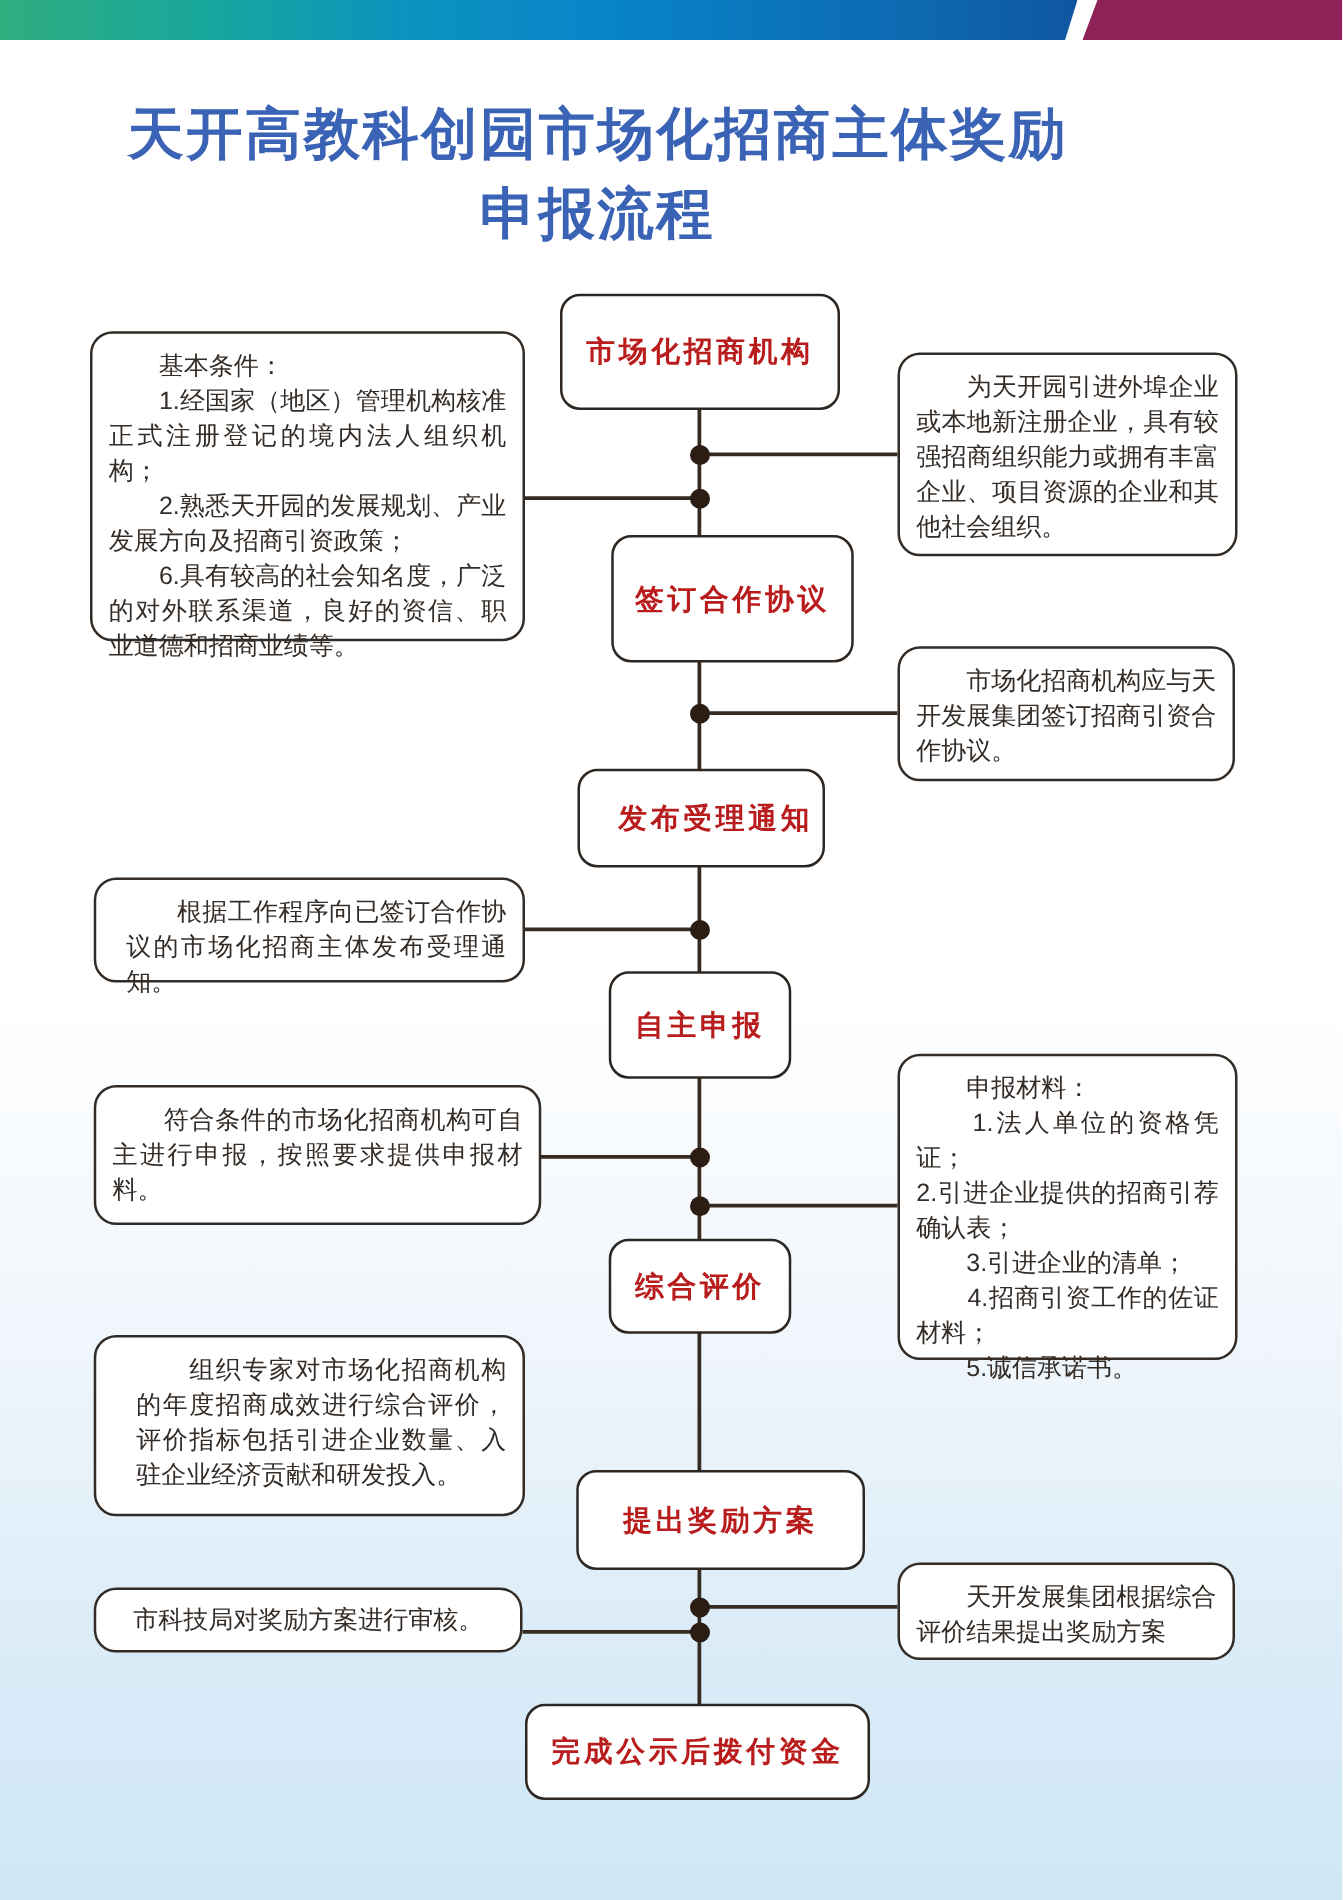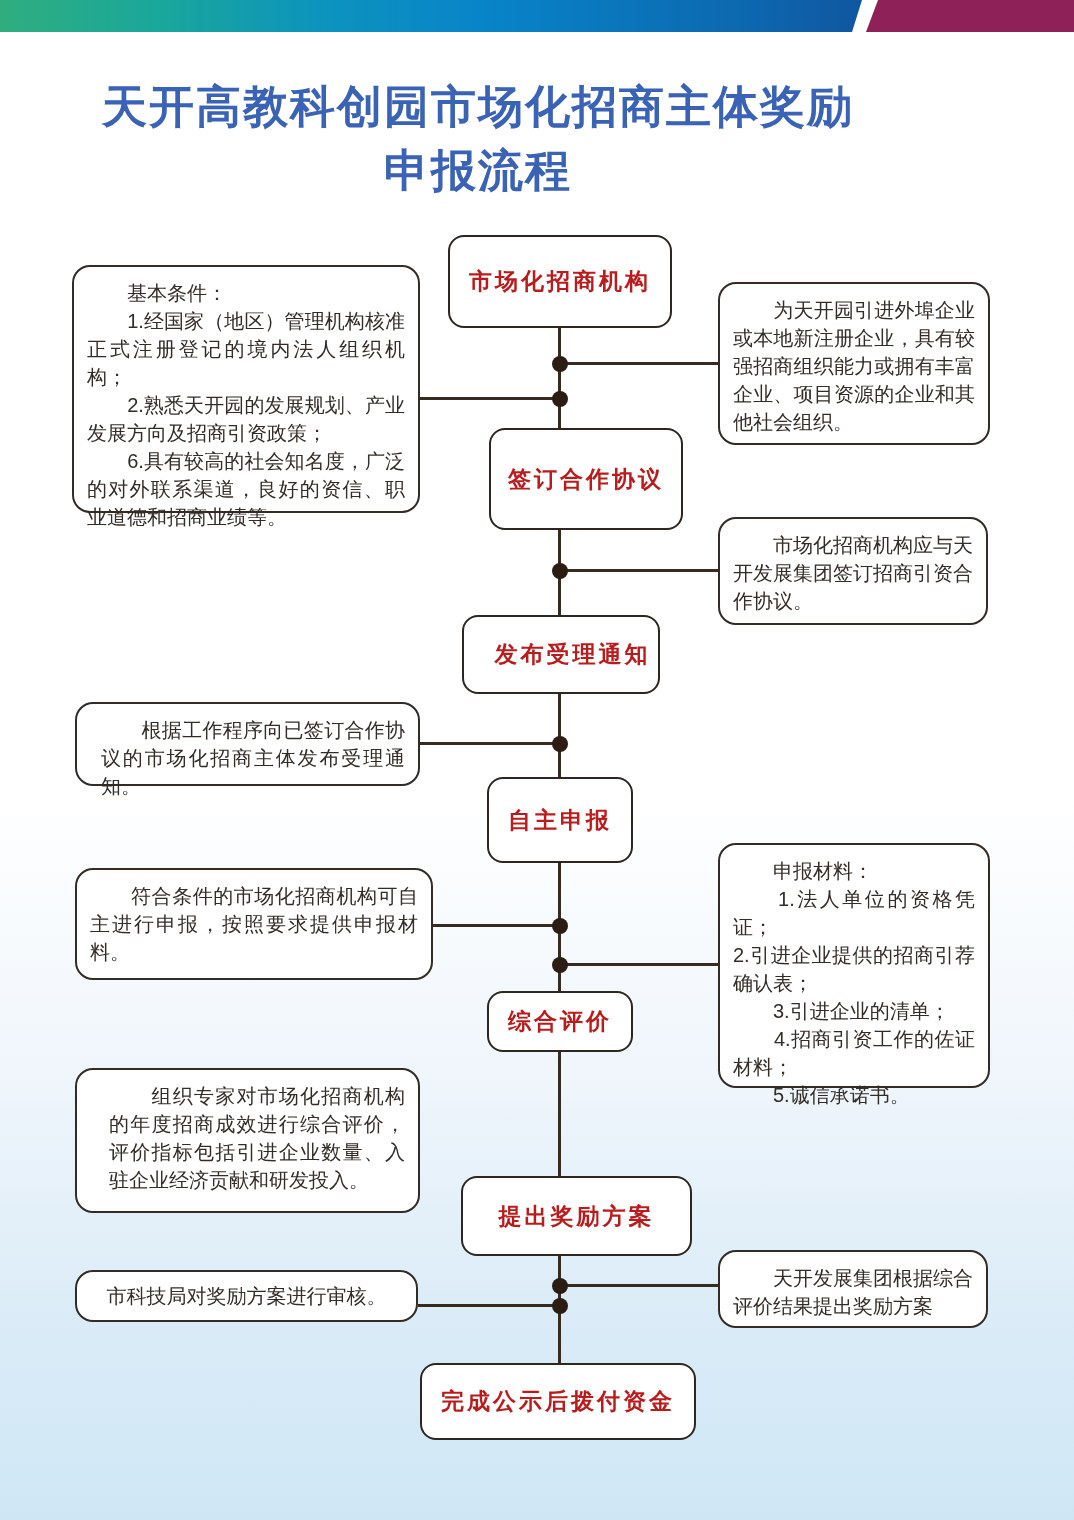--- a/index.html
+++ b/index.html
@@ -42,21 +42,21 @@
   
   .cbox{
     position:absolute;background:#ffffff;border:2.5px solid #2e2721;border-radius:16px;
     display:flex;align-items:center;justify-content:center;z-index:3;box-sizing:border-box;
     font-weight:bold;font-size:23px;letter-spacing:3px;color:#b91c1c;white-space:nowrap;
   }
   .s1{left:448px;top:235px;width:224px;height:93px;}
   .s2{left:463px;top:428px;width:194px;height:102px;margin-left:26px;}
   .s3{left:462px;top:615px;width:198px;height:79px;padding-left:23px;}
   .s4{left:487px;top:777px;width:146px;height:86px;}
-  .s5{left:487px;top:991px;width:146px;height:61px;font-family:Liberation Mono, monospace;}
+  .s5{left:487px;top:991px;width:146px;height:76px;font-family:Liberation Mono, monospace;}
   .s6{left:461px;top:1176px;width:231px;height:80px;}
   .s7{left:420px;top:1363px;width:276px;height:77px;}
   
   .note{
     position:absolute;background:#ffffff;border:2px solid #332b25;border-radius:18px;
     color:#332c27;font-size:20px;line-height:28px;padding:12px 13px;z-index:3;box-sizing:border-box;
     text-align:justify;
   }
   .note p{margin:0;}
   .note.center{display:flex;align-items:center;justify-content:center;text-align:center;}

